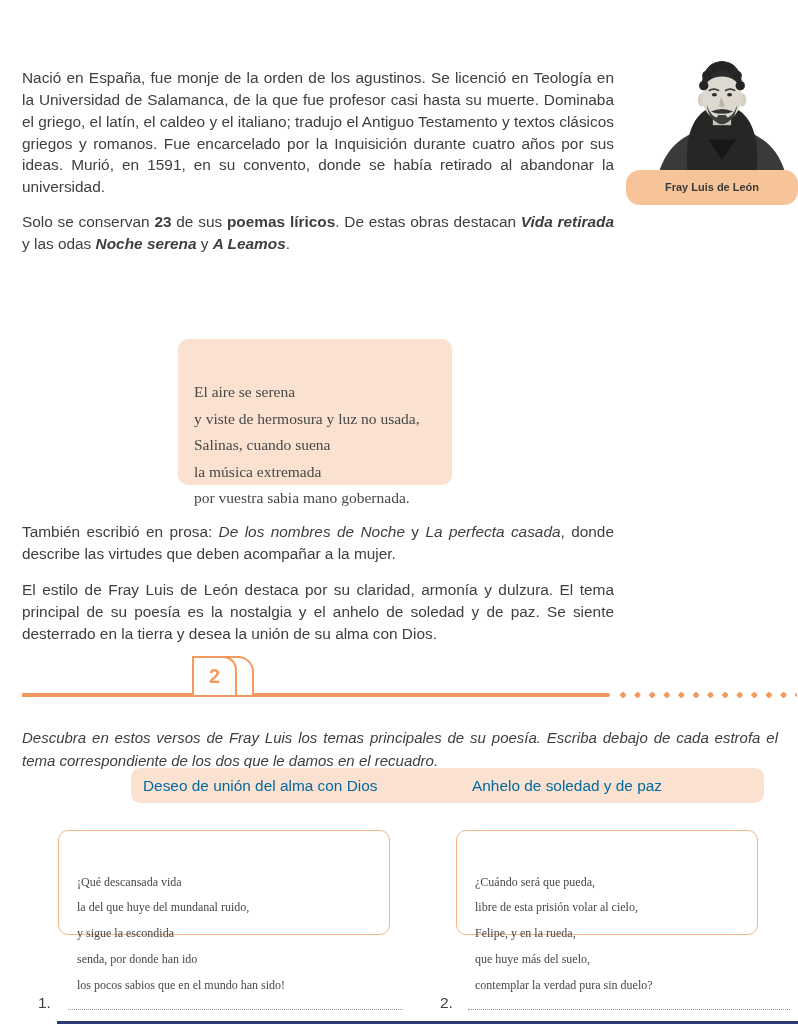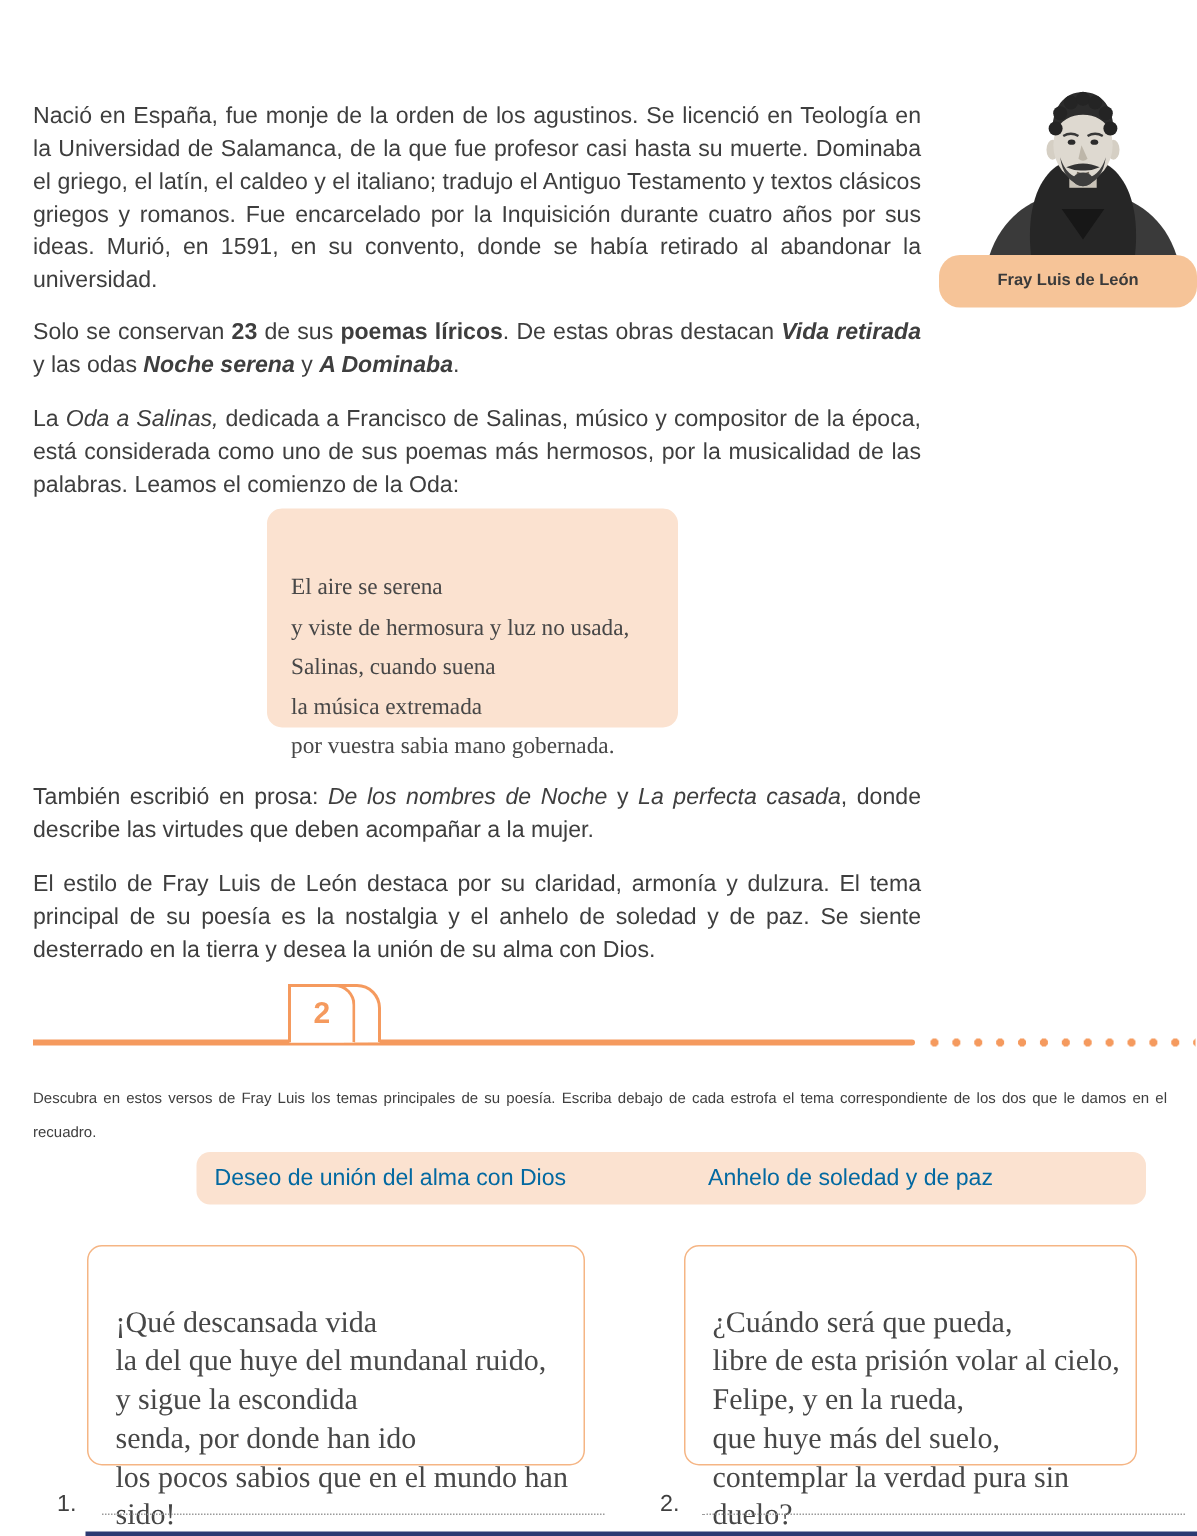--- a/index.html
+++ b/index.html
@@ -39,51 +39,50 @@
               border:2px solid #F59A5E;border-bottom:none;border-radius:0 14px 0 0;
               box-sizing:border-box;color:#F59A5E;font-weight:700;font-size:20px;
               text-align:center;line-height:36px;z-index:2;}
   .divider{position:absolute;left:22px;top:693px;width:588px;height:4px;background:#F59A5E;
            border-radius:0 2px 2px 0;z-index:0;}
   .dots{position:absolute;left:619px;top:691px;width:178px;height:8px;
         background-image:radial-gradient(circle at 4px 4px,#F59A5E 2.6px,rgba(0,0,0,0) 2.9px);
         background-size:14.6px 8px;background-repeat:repeat-x;}
 
   .instructions{position:absolute;left:22px;top:712px;width:756px;text-align:justify;
-                font-size:10px;line-height:22.5px;}
+                font-size:15px;line-height:22.5px;font-style:italic;}
 
   .options-box{position:absolute;left:131px;top:768px;width:633px;height:35px;background:#FBE2D0;
                border-radius:9px;box-sizing:border-box;display:flex;align-items:center;
                justify-content:space-between;padding:0 102px 0 12px;font-size:15.4px;color:#0369a1;}
 
-  .verse-box{position:absolute;top:830px;height:147px;background:#ffffff;
+  .verse-box{position:absolute;top:830px;height:105px;background:#ffffff;
              border:1.5px solid #F5B584;border-radius:10px;box-sizing:border-box;
-             padding:13px 0 0 18px;font-family:"Liberation Serif",serif;font-size:20px;
+             padding:13px 0 0 18px;font-family:"Liberation Serif",serif;font-size:12px;
              line-height:25.7px;color:#474747;white-space:pre-line;}
   #verse-left{left:58px;width:332px;}
   #verse-right{left:456px;width:302px;}
 
   .answer-label{position:absolute;top:994px;font-size:15.5px;color:#3f3f3f;}
   #ans1-label{left:38px;}
   #ans2-label{left:440px;}
   .answer-line{position:absolute;top:992px;height:17px;border-bottom:1.5px dotted #9a9a9a;}
   #ans1-line{left:68px;width:335px;}
   #ans2-line{left:468px;width:322px;}
 
   .footer-strip{position:absolute;left:57px;bottom:0;width:741px;height:3px;background:#2C3A72;}
 </style>
 </head>
 <body>
 
 <div id="page">
 
 
   <p class="para" id="p1">Nació en España, fue monje de la orden de los agustinos. Se licenció en Teología en la Universidad de Salamanca, de la que fue profesor casi hasta su muerte. Dominaba el griego, el latín, el caldeo y el italiano; tradujo el Antiguo Testamento y textos clásicos griegos y romanos. Fue encarcelado por la Inquisición durante cuatro años por sus ideas. Murió, en 1591, en su convento, donde se había retirado al abandonar la universidad.</p>
-  <p class="para" id="p2"><span>Solo se conservan </span><span class="b">23</span><span> de sus </span><span class="b">poemas líricos</span><span>. De estas obras destacan </span><span class="b i">Vida retirada</span><span> y las odas </span><span class="b i">Noche serena</span><span> y </span><span class="b i">A Dominaba</span><span>.</span></p>
-  <p class="para" id="p3"><span>La </span><span class="i">Oda a Salinas,</span><span> dedicada a Francisco de Salinas, músico y compositor de la época, está considerada como uno de sus poemas más hermosos, por la musicalidad de las palabras. Leamos el comienzo de la Oda:</span></p>
+  <p class="para" id="p2"><span>Solo se conservan </span><span class="b">23</span><span> de sus </span><span class="b">poemas líricos</span><span>. De estas obras destacan </span><span class="b i">Vida retirada</span><span> y las odas </span><span class="b i">Noche serena</span><span> y </span><span class="b i">A Leamos</span><span>.</span></p>
   <p class="para" id="p4"><span>También escribió en prosa: </span><span class="i">De los nombres de Noche</span><span> y </span><span class="i">La perfecta casada</span><span>, donde describe las virtudes que deben acompañar a la mujer.</span></p>
   <p class="para" id="p5">El estilo de Fray Luis de León destaca por su claridad, armonía y dulzura. El tema principal de su poesía es la nostalgia y el anhelo de soledad y de paz. Se siente desterrado en la tierra y desea la unión de su alma con Dios.</p>
 
   <div class="portrait">
     <svg viewBox="0 0 140 118" width="142" height="120" xmlns="http://www.w3.org/2000/svg">
       <path d="M8,118 C16,92 34,80 56,75 L84,75 C106,80 124,92 132,118 Z" fill="#3a3a3a"></path>
       <path d="M36,118 C32,84 42,64 54,57 L86,57 C98,64 108,84 104,118 Z" fill="#262626"></path>
       <path d="M56,86 L70,106 L84,86 Z" fill="#171717"></path>
       <rect x="61" y="60" width="18" height="12" fill="#c9c3b8"></rect>
       <ellipse cx="50" cy="47" rx="4" ry="6.5" fill="#d5cfc4"></ellipse>

